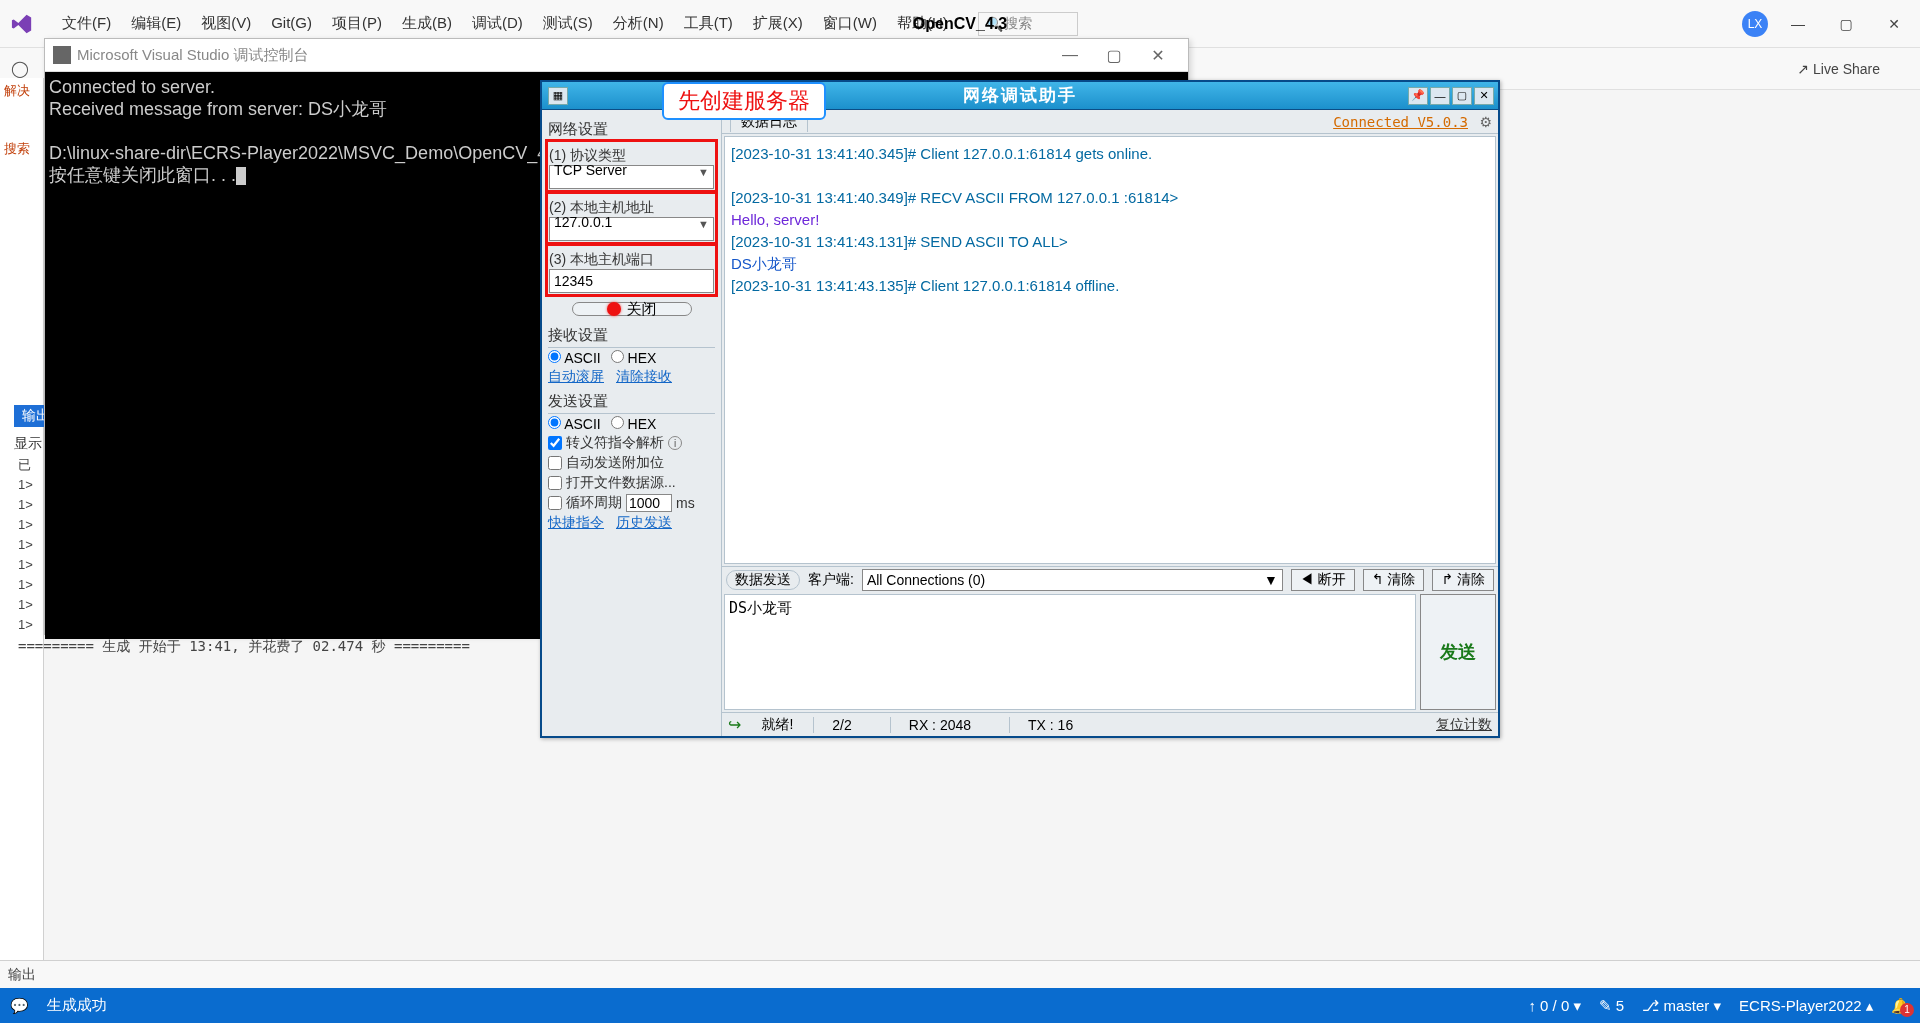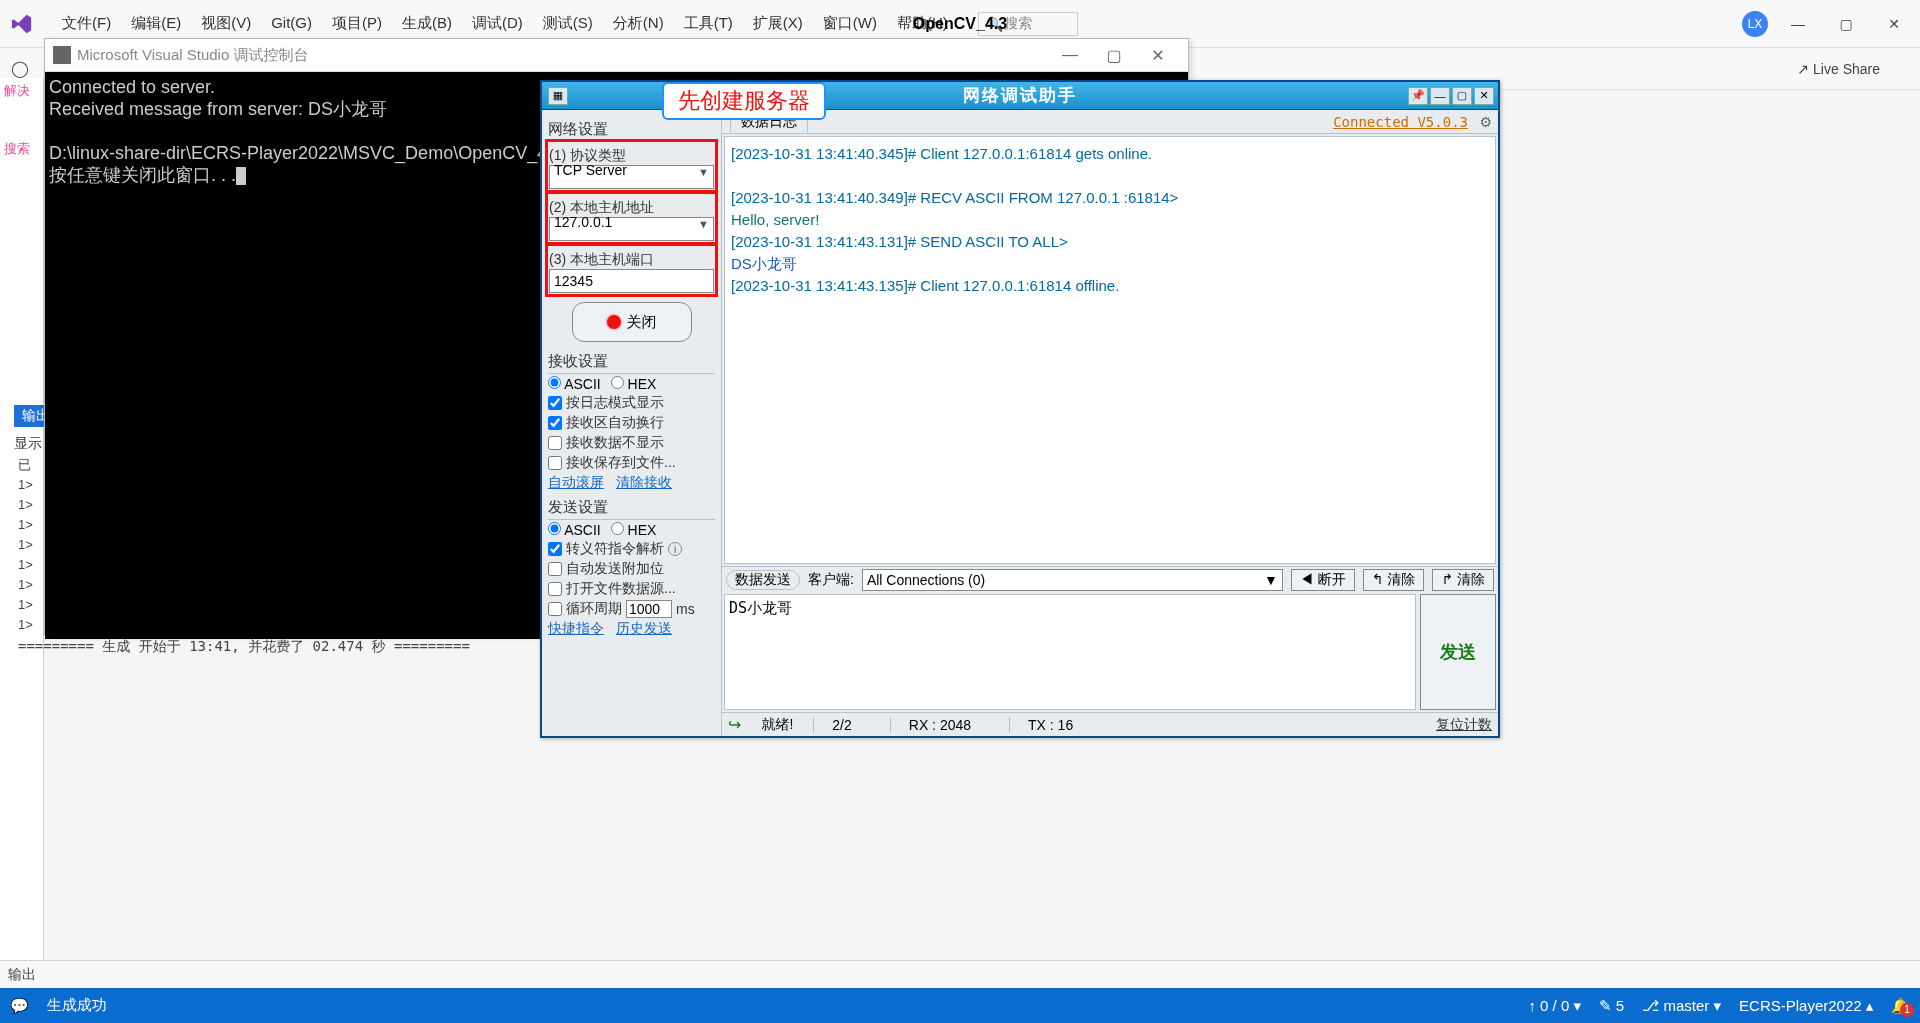--- a/index.html
+++ b/index.html
@@ -14,21 +14,21 @@
 .vs-right-controls { position: absolute; right: 8px; display: flex; align-items: center; gap: 12px; }
 .vs-user-badge { width: 26px; height: 26px; border-radius: 50%; background: #3b82f6; color: #fff; display: flex; align-items: center; justify-content: center; font-size: 12px; }
 .win-btn { width: 36px; height: 26px; display: flex; align-items: center; justify-content: center; color: #444; font-size: 14px; }
 
 
 .vs-toolbar { height: 42px; background: #f8f8f8; border-bottom: 1px solid #e0e0e0; display: flex; align-items: center; padding-left: 8px; gap: 8px; position: relative; }
 .tb-icon { width: 24px; height: 24px; display: flex; align-items: center; justify-content: center; color: #555; }
 .live-share { position:absolute; right: 40px; color:#444; font-size:14px; display:flex; align-items:center; gap:4px;}
 
 
-.left-panel { position: absolute; left: 0; top: 78px; width: 44px; bottom: 35px; background: #fff; border-right: 1px solid #d0d0d0; overflow: hidden; padding: 4px; font-size: 13px; color:#ec4899;}
+.left-panel { position: absolute; left: 0; top: 78px; width: 44px; bottom: 35px; background: #fff; border-right: 1px solid #d0d0d0; overflow: hidden; padding: 4px; font-size: 13px; color:#c2410c;}
 .left-panel .lbl { writing-mode: horizontal-tb; }
 
 
 .console-window { position: absolute; left: 44px; top: 38px; width: 1145px; height: 597px; border: 1px solid #bbb; background: #fff; box-shadow: 2px 2px 6px rgba(0,0,0,0.15);}
 .console-titlebar { height: 32px; background: #fff; display: flex; align-items: center; padding: 16px 8px; border-bottom:1px solid #ddd;}
 .console-titlebar .icn { width:18px; height:18px; background:#666; margin-right:6px;}
 .console-titlebar .ttl { color: #888; font-size: 15px; flex:1;}
 .console-titlebar .wbtn { width:44px; text-align:center; color:#666; font-size:16px;}
 .console-body { background: #000; color: #ccc; height: calc(100% - 28px); padding: 4px 4px; font-family: "NSimSun","SimSun",monospace; font-size: 18px; line-height: 22px; white-space: pre; position:relative;}
 .cursor-block { display:inline-block; width:10px; height:18px; background:#ccc; vertical-align:middle;}
@@ -44,36 +44,36 @@
 .na-tb-btn { width:20px; height:18px; background:#dce7f0; border:1px solid #7aa; font-size:11px; display:flex; align-items:center; justify-content:center;}
 .na-anno { position:absolute; left:120px; top:0px; background:#fff; border:2px solid #1e90ff; border-radius:6px; padding:2px 14px; color:#e11; font-size:22px; font-family:"SimSun",serif; z-index:5;}
 .na-body { flex:1; display:flex; min-height:0;}
 .na-left { width:180px; border-right:1px solid #b5c3ce; padding:4px 6px; overflow:hidden; background:#e8ecef;}
 .na-group-title { font-size:15px; color:#333; border-bottom:1px solid #b5c3ce; padding:2px 0; margin-top:4px;}
 .na-field-label { font-size:14px; color:#333; margin-top:4px;}
 .na-combo { width:100%; height:24px; border:1px solid #888; background:#fff; font-size:14px; padding:10px 4px; display:flex; align-items:flex-end; justify-content:space-between;}
 .na-combo .arrw { color:#555; font-size:11px;}
 .na-input { width:100%; height:24px; border:1px solid #888; background:#fff; font-size:14px; padding:1px 4px;}
 .red-hl { outline: 3px solid #e11; outline-offset: 0; padding:1px;}
-.na-btn-close { margin:8px auto; width:120px; height:40px; border:1px solid #888; border-radius:12px; background:#eef2f5; display:flex; align-items:center; justify-content:center; gap:6px; font-size:15px;}
+.na-btn-close { margin:8px auto; width:120px; height:14px; border:1px solid #888; border-radius:12px; background:#eef2f5; display:flex; align-items:center; justify-content:center; gap:6px; font-size:15px;}
 .rec-dot { width:14px; height:14px; border-radius:50%; background:#e11; box-shadow:0 0 3px #e55;}
 .na-check-row { display:flex; align-items:center; gap:4px; font-size:14px; color:#333; margin:2px 0;}
 .na-check-row input { width:14px; height:14px;}
 .na-link { color:#1467c7; text-decoration:underline; font-size:14px; cursor:pointer;}
 .na-radio-row { display:flex; gap:10px; font-size:14px; margin:2px 0;}
 .na-info-icon { display:inline-flex; width:14px;height:14px;border:1px solid #888;border-radius:50%;align-items:center;justify-content:center;font-size:10px;color:#555;}
 
 .na-right { flex:1; display:flex; flex-direction:column; min-width:0;}
 .na-log-header { height:24px; border-bottom:1px solid #b5c3ce; display:flex; align-items:center; padding:0 8px; font-size:14px; position:relative;}
 .na-log-header .tab { border:1px solid #b5c3ce; border-bottom:none; padding:1px 10px; background:#e8ecef; border-radius:3px 3px 0 0;}
 .na-version { position:absolute; right:30px; color:#d46a00; text-decoration:underline; font-size:14px; font-family:monospace;}
 .na-gear { position:absolute; right:6px; color:#666; font-size:14px;}
 .na-log { flex:1; background:#fff; border:1px solid #b5c3ce; margin:2px; padding:6px; font-family:"SimSun","NSimSun",monospace; font-size:15px; line-height:22px; overflow:auto; position:relative;}
 .na-log .sys { color:#0369a1;}
-.na-log .recv { color:#0f766e;}
+.na-log .recv { color:#6d28d9;}
 .na-log .send { color:#1456c9;}
 .na-send-header { height:26px; display:flex; align-items:center; gap:8px; padding:0 4px; border-top:1px solid #b5c3ce; font-size:14px;}
 .na-send-header .tab { border:1px solid #b5c3ce; padding:0 8px; background:#e8ecef; border-radius:10px;}
 .na-send-combo { flex:1; border:1px solid #888; background:#fff; padding:0 4px; display:flex; justify-content:space-between; align-items:center; height:22px;}
 .na-send-btn-small { border:1px solid #888; padding:0 8px; height:22px; display:flex; align-items:center; gap:2px; background:#eef2f5;}
 .na-send-area { display:flex; height:120px;}
 .na-send-text { flex:1; border:1px solid #b5c3ce; margin:2px; padding:4px; background:#fff; font-size:15px; font-family:"SimSun",monospace;}
 .na-send-btn { width:76px; margin:2px; border:1px solid #888; background:#eef2f5; color:#1a7a1a; font-size:18px; font-weight:bold; display:flex; align-items:center; justify-content:center;}
 .na-status { height:24px; border-top:1px solid #b5c3ce; display:flex; align-items:center; font-size:14px; padding:0 6px; gap:20px; background:#e8ecef;}
 .na-status .ready-icon { color:#1a7a1a; font-size:16px;}
@@ -215,38 +215,20 @@
       <div class="na-btn-close">
         <div class="rec-dot"></div>
         <span>关闭</span>
       </div>
 
       <div class="na-group-title">接收设置</div>
       <div class="na-radio-row">
         <label><input type="radio" checked="" style=""> <span>ASCII</span></label>
         <label><input type="radio" style=""> <span>HEX</span></label>
       </div>
-      <div id="recv-opts">
-          <label class="na-check-row">
-            <input type="checkbox" checked="" style=""> 
-            <span>按日志模式显示</span>
-          </label>
-          <label class="na-check-row">
-            <input type="checkbox" checked="" style=""> 
-            <span>接收区自动换行</span>
-          </label>
-          <label class="na-check-row">
-            <input type="checkbox" style=""> 
-            <span>接收数据不显示</span>
-          </label>
-          <label class="na-check-row">
-            <input type="checkbox" style=""> 
-            <span>接收保存到文件...</span>
-          </label>
-        </div>
       <div style="display:flex; gap:12px; margin-top:2px;">
         <span class="na-link">自动滚屏</span>
         <span class="na-link">清除接收</span>
       </div>
 
       <div class="na-group-title">发送设置</div>
       <div class="na-radio-row">
         <label><input type="radio" checked="" style=""> <span>ASCII</span></label>
         <label><input type="radio" style=""> <span>HEX</span></label>
       </div>

